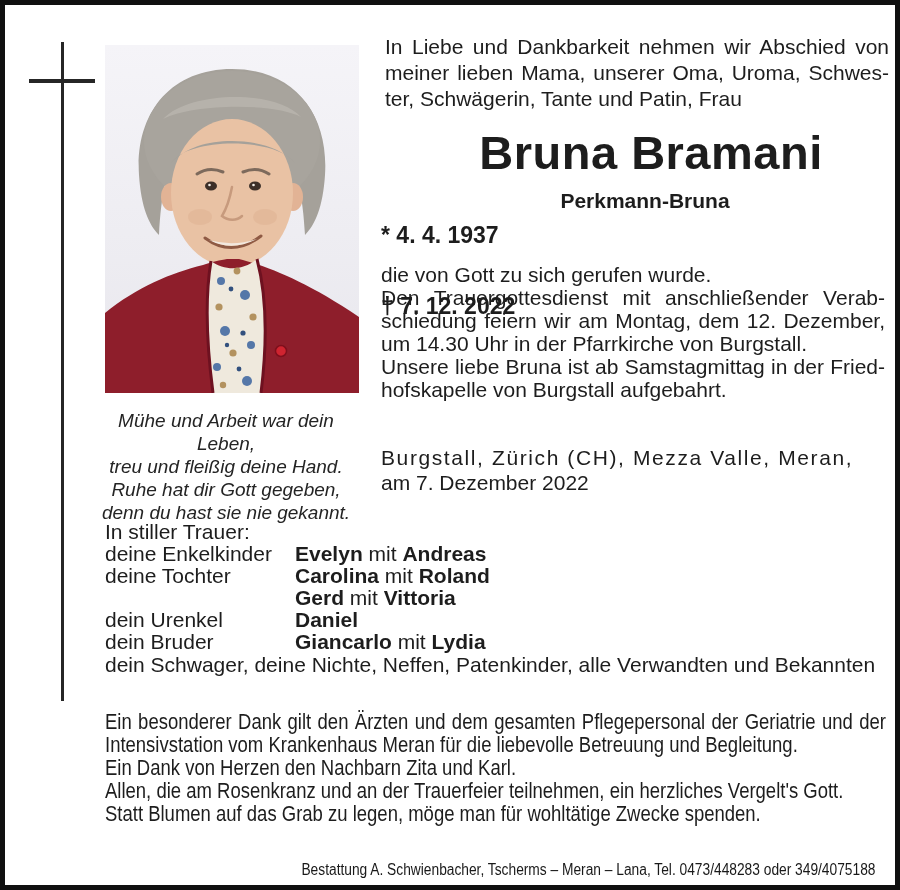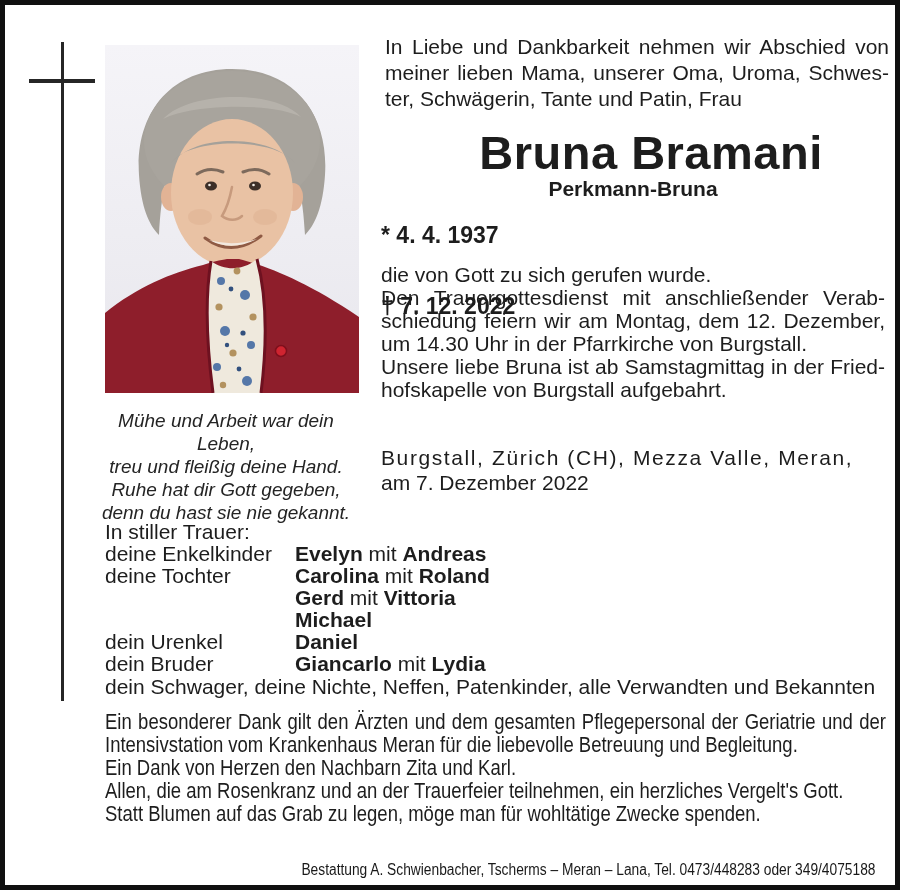--- a/index.html
+++ b/index.html
@@ -16,21 +16,21 @@
   .photo svg{display:block;width:100%;height:100%;}
   
   .poem{position:absolute;left:88px;top:404px;width:266px;text-align:center;
         font-style:italic;font-size:19px;line-height:23px;color:#242424;}
   
   .col{position:absolute;left:376px;top:25px;width:504px;}
   .intro{position:absolute;left:0;top:0;width:100%;margin:4px;font-size:21px;line-height:26px;
          text-align:justify;hyphens:manual;}
   .big-name{position:absolute;left:0;top:79px;width:100%;margin:18px;text-align:center;
             font-size:47px;line-height:52px;font-weight:bold;letter-spacing:0.5px;}
-  .maiden{position:absolute;left:0;top:147px;width:100%;margin:0;text-align:center;
+  .maiden{position:absolute;left:0;top:147px;width:100%;margin:12px;text-align:center;
           font-size:21px;font-weight:bold;}
   .dates{position:absolute;left:0;top:192px;width:100%;display:flex;justify-content:center;
          gap:44px;font-size:23px;font-weight:bold;flex-direction:column;}
   .announce{position:absolute;left:0;top:233px;width:100%;font-size:21px;line-height:23px;
             text-align:justify;hyphens:manual;}
   .announce p{margin:0;}
   .places{position:absolute;left:0;top:415px;width:100%;font-size:21px;line-height:25px;}
   .places .l1{letter-spacing:1.6px;}
   
   .mourners{position:absolute;left:100px;top:516px;width:780px;font-size:21px;line-height:22px;}
@@ -148,24 +148,20 @@
     </div>
     <div class="m-row">
       <span class="m-rel">deine Tochter</span>
       <span class="m-names"><b>Carolina</b><span> mit </span><b>Roland</b></span>
     </div>
     <div class="m-row">
       <span class="m-rel"></span>
       <span class="m-names"><b>Gerd</b><span> mit </span><b>Vittoria</b></span>
     </div>
     <div class="m-row">
-      <span class="m-rel"></span>
-      <span class="m-names"><b>Michael</b><span></span><b></b></span>
-    </div>
-    <div class="m-row">
       <span class="m-rel">dein Urenkel</span>
       <span class="m-names"><b>Daniel</b><span></span><b></b></span>
     </div>
     <div class="m-row">
       <span class="m-rel">dein Bruder</span>
       <span class="m-names"><b>Giancarlo</b><span> mit </span><b>Lydia</b></span>
     </div>
     <div class="m-closing">dein Schwager, deine Nichte, Neffen, Patenkinder, alle Verwandten und Bekannten</div>
   </div>
 

